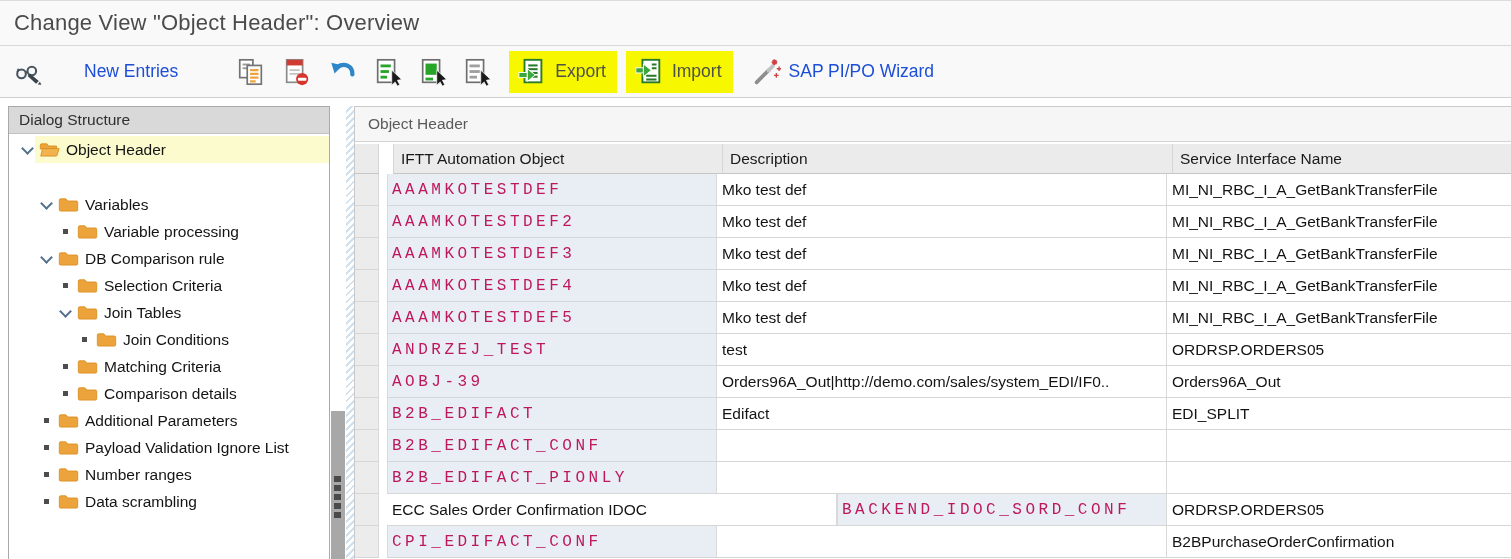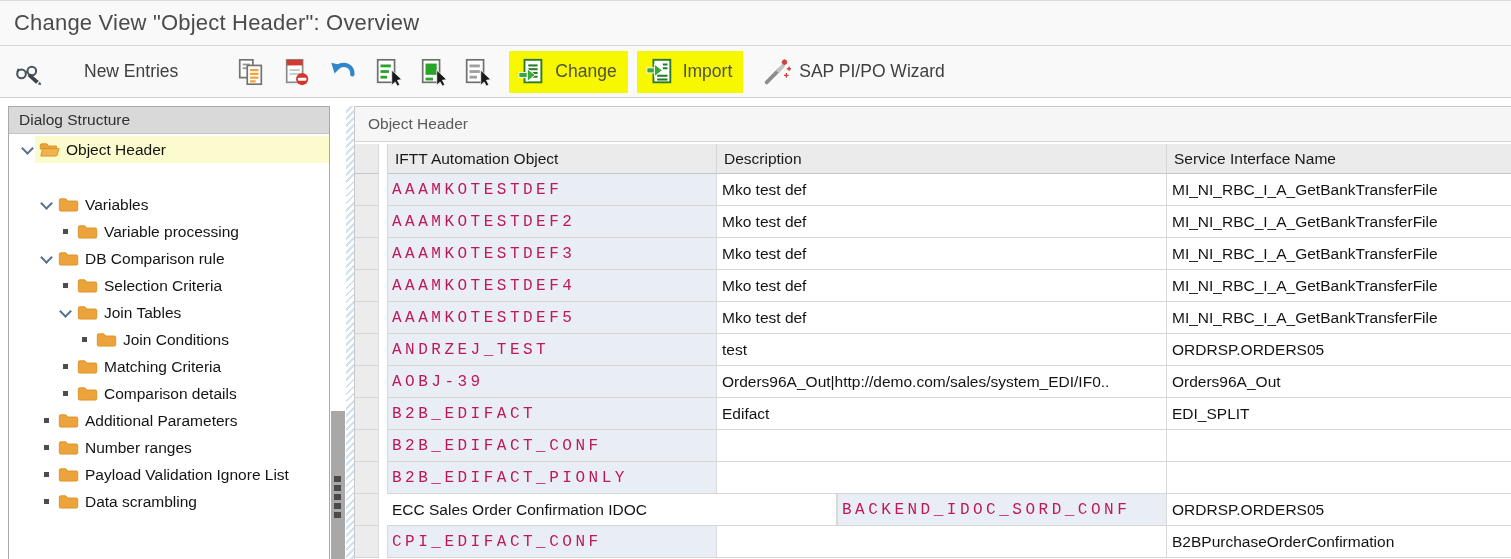--- a/index.html
+++ b/index.html
@@ -16,21 +16,21 @@
   }
   .titlebar h1 { margin:0; font-size:22px; font-weight:normal; color:#4b4b4b; letter-spacing:.2px; }
 
   
   .toolbar {
     position:absolute; left:0; top:45px; right:0; height:52px;
     background:#f9f9f9; border-bottom:1px solid #cfcfcf;
     display:flex; align-items:center; box-sizing:border-box;
   }
   .tbtn { display:flex; align-items:center; background:none; border:none; padding:0; cursor:pointer; font-family:inherit; }
-  .tlabel { font-size:17.5px; color:#404040; white-space:nowrap; }
+  .tlabel { font-size:17.5px; color:#1d4ed8; white-space:nowrap; }
   .icon { display:block; }
   .icon svg { display:block; width:30px; height:30px; }
   .hl { padding:6px 11px 6px 8px; gap:8px; }
   .hl .tlabel { color:#4e5244; }
 
   
   .tree-panel {
     position:absolute; left:8px; top:105px; width:322px; height:456px;
     background:#fff; border:1px solid #a9a9a9; box-sizing:border-box;
   }
@@ -93,21 +93,21 @@
   .cellgap { width:8px; min-width:8px; background:transparent; border:none; }
   .c1w { width:330px; min-width:330px; }
   .c2w { width:450px; min-width:450px; }
   .c3w { flex:1; }
   .cell.sel { background:#ececec; cursor:pointer; }
   .cell.c1 {
     background:#e9eef4; border-left:1px solid #d9d9d9;
     font-family:"Liberation Mono",monospace; font-size:16px; letter-spacing:3.5px;
     color:#be185d; padding-left:4px;
   }
-  .hc.h1 { border-left:1px solid #d6d6d6; }
+  .hc.h1 { border-left:1px solid #d6d6d6;margin-left:6px; }
   .cell.c2, .cell.c3 { background:#fff; font-size:15.5px; color:#141414; padding-left:5px; }
   .cell.c3 { border-right:none; }
   .hc.h3 { border-right:none; }
 </style>
 </head>
 <body>
 
 <div class="screen">
 
   <div class="titlebar">
@@ -221,21 +221,21 @@
           <g stroke="#2a7b2a" stroke-width="2.2">
               <line x1="12" y1="9" x2="22" y2="9"></line>
               <line x1="12" y1="13" x2="22" y2="13"></line>
               <line x1="17" y1="17" x2="22" y2="17"></line>
               <line x1="17" y1="21" x2="22" y2="21"></line>
             </g>
           <rect x="2" y="16.5" width="9" height="5.5" fill="#3aa83a" stroke="#fff" stroke-width="1"></rect>
           <path d="M11 12.5 L19.5 19.2 L11 26 Z" fill="#3aa83a" stroke="#fff" stroke-width="1"></path>
         </svg>
       </span>
-      <span class="tlabel">Change</span>
+      <span class="tlabel">Export</span>
     </button>
 
     <button class="tbtn hl" style="margin-left: 9px; background: rgb(247, 247, 0);">
       <span class="icon">
         <svg viewBox="0 0 32 32">
           <rect x="9" y="3" width="18" height="24" fill="#fff" stroke="#2a7b2a" stroke-width="2"></rect>
           <g stroke="#2a7b2a" stroke-width="2.2">
               <line x1="19" y1="8" x2="24" y2="8"></line>
               <line x1="19" y1="12" x2="24" y2="12"></line>
               <line x1="13" y1="20" x2="24" y2="20"></line>
@@ -373,31 +373,31 @@
     <span class="label">Additional Parameters</span>
   </div>
         <div class="tree-item" style="padding-left: 31px;">
     <span class="expander bullet"></span>
     <span class="folder closed">
       <svg class="closed-svg" viewBox="0 0 24 19">
         <path d="M1.5 4.5 Q1.5 3 3 3 L9 3 L11 5.5 L21 5.5 Q22.5 5.5 22.5 7 L22.5 15.5 Q22.5 17 21 17 L3 17 Q1.5 17 1.5 15.5 Z" fill="#eda33b" stroke="#d88f1f" stroke-width="1"></path>
       </svg>
 
     </span>
+    <span class="label">Payload Validation Ignore List</span>
+  </div>
+        <div class="tree-item" style="padding-left: 31px;">
+    <span class="expander bullet"></span>
+    <span class="folder closed">
+      <svg class="closed-svg" viewBox="0 0 24 19">
+        <path d="M1.5 4.5 Q1.5 3 3 3 L9 3 L11 5.5 L21 5.5 Q22.5 5.5 22.5 7 L22.5 15.5 Q22.5 17 21 17 L3 17 Q1.5 17 1.5 15.5 Z" fill="#eda33b" stroke="#d88f1f" stroke-width="1"></path>
+      </svg>
+
+    </span>
     <span class="label">Number ranges</span>
-  </div>
-        <div class="tree-item" style="padding-left: 31px;">
-    <span class="expander bullet"></span>
-    <span class="folder closed">
-      <svg class="closed-svg" viewBox="0 0 24 19">
-        <path d="M1.5 4.5 Q1.5 3 3 3 L9 3 L11 5.5 L21 5.5 Q22.5 5.5 22.5 7 L22.5 15.5 Q22.5 17 21 17 L3 17 Q1.5 17 1.5 15.5 Z" fill="#eda33b" stroke="#d88f1f" stroke-width="1"></path>
-      </svg>
-
-    </span>
-    <span class="label">Payload Validation Ignore List</span>
   </div>
         <div class="tree-item" style="padding-left: 31px;">
     <span class="expander bullet"></span>
     <span class="folder closed">
       <svg class="closed-svg" viewBox="0 0 24 19">
         <path d="M1.5 4.5 Q1.5 3 3 3 L9 3 L11 5.5 L21 5.5 Q22.5 5.5 22.5 7 L22.5 15.5 Q22.5 17 21 17 L3 17 Q1.5 17 1.5 15.5 Z" fill="#eda33b" stroke="#d88f1f" stroke-width="1"></path>
       </svg>
 
     </span>
     <span class="label">Data scrambling</span>

